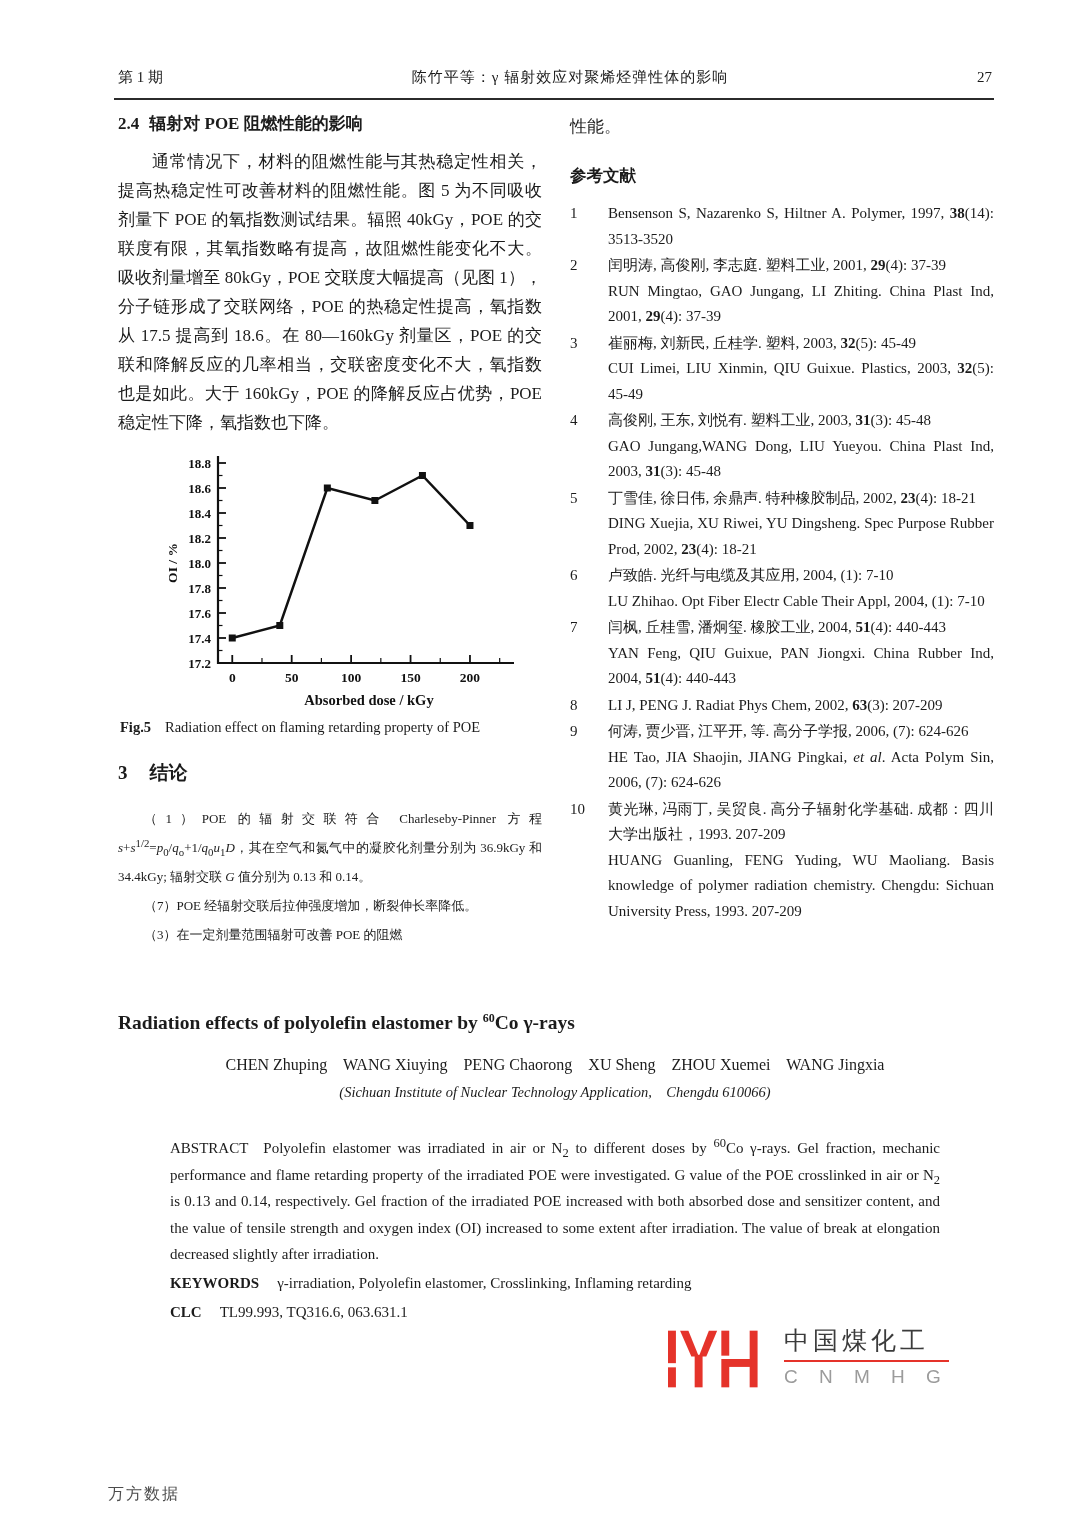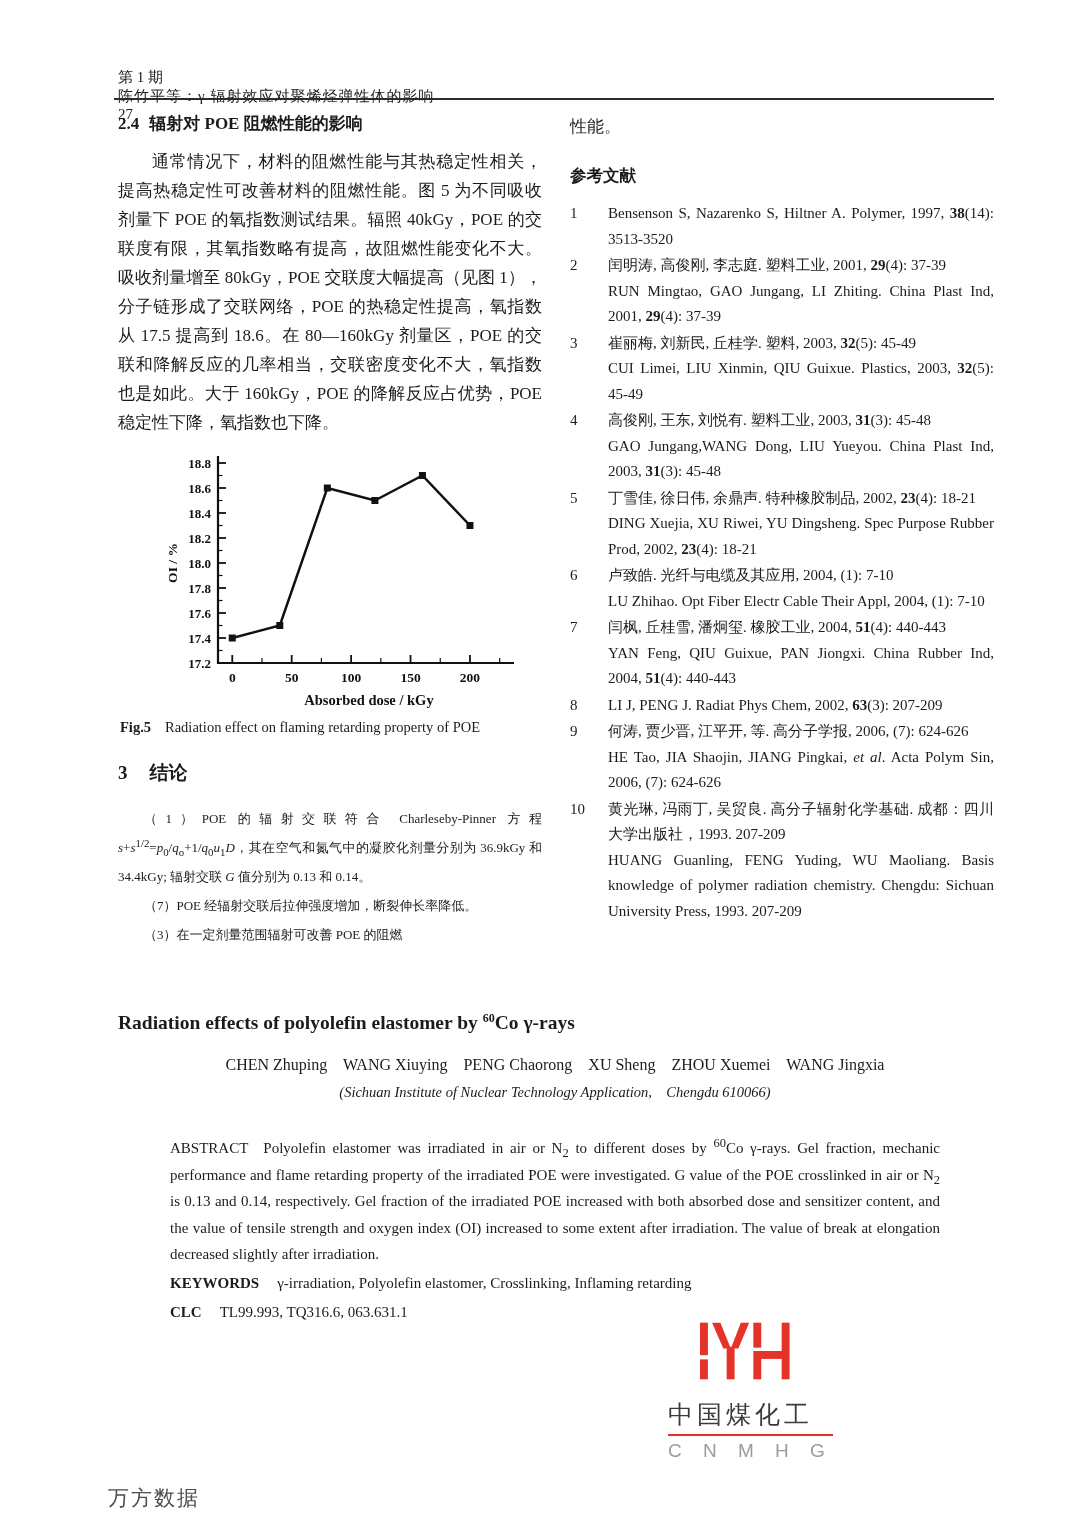--- a/index.html
+++ b/index.html
@@ -8,21 +8,20 @@
     position:relative; width:1072px; height:1516px; margin:0 auto;
     background:#ffffff; color:#1b1b1b;
     font-family:"Liberation Serif", serif;
     overflow:hidden;
   }
   
   .header {
     position:absolute; top:68px; left:118px; width:874px;
     display:flex; justify-content:space-between; align-items:baseline;
     font-size:15px;
-    flex-direction:column;
   }
   .header .running { letter-spacing:1px; }
   .header-rule {
     position:absolute; top:98px; left:114px; width:880px;
     border-top:2.5px solid #2b2b2b;
   }
   
   .col-left  { position:absolute; top:112px; left:118px; width:424px; }
   .col-right { position:absolute; top:112px; left:570px; width:424px; }
   .sec-heading { font-size:17px; font-weight:bold; margin-bottom:12px; }
@@ -49,27 +48,27 @@
   .english { position:absolute; top:1000px; left:118px; width:874px; }
   .eng-title { font-size:19.5px; font-weight:bold; margin-top:12px; }
   .eng-title sup { font-size:12px; }
   .eng-authors { text-align:center; font-size:16px; margin-top:22px; white-space:pre-wrap; }
   .eng-affil { text-align:center; font-size:14.5px; font-style:italic; margin-top:10px; white-space:pre-wrap; }
   .abstract { margin:34px 52px 0 52px; font-size:15px; line-height:26.5px; text-align:justify; }
   .abstract .lab { font-weight:normal; margin-right:15px; }
   .kw-line, .clc-line { margin:2px 52px 0 52px; font-size:15px; line-height:27px; }
   .kw-line .lab, .clc-line .lab { font-weight:bold; margin-right:18px; }
   
-  .logo { position:absolute; top:1322px; left:668px; display:flex; align-items:center; gap:16px;flex-direction:column; }
+  .logo { position:absolute; top:1322px; left:668px; display:flex; align-items:flex-end; gap:16px; }
   .logo-text { padding-top:2px; }
   .logo-cn { font-family:"Liberation Sans", sans-serif; font-size:25px; color:#3b3b3b; letter-spacing:4px; font-weight:500; }
   .logo-rule { border-top:2.5px solid #e5332a; margin-top:3px; }
   .logo-en { font-family:"Liberation Sans", sans-serif; font-size:19px; color:#9b9b9b; letter-spacing:8px; margin-top:4px; }
   
-  .watermark { position:absolute; top:1484px; left:108px; font-family:Liberation Serif, serif; font-size:21px; color:#4c4c4c; letter-spacing:2px; }
+  .watermark { position:absolute; top:1484px; left:108px; font-family:Liberation Serif, serif; font-size:16px; color:#4c4c4c; letter-spacing:2px; }
   sub, sup { line-height:0; }
 </style>
 </head>
 <body>
 
 <div class="page">
 
   <div class="header">
     <span>第 1 期</span>
     <span class="running">陈竹平等：γ 辐射效应对聚烯烃弹性体的影响</span>

